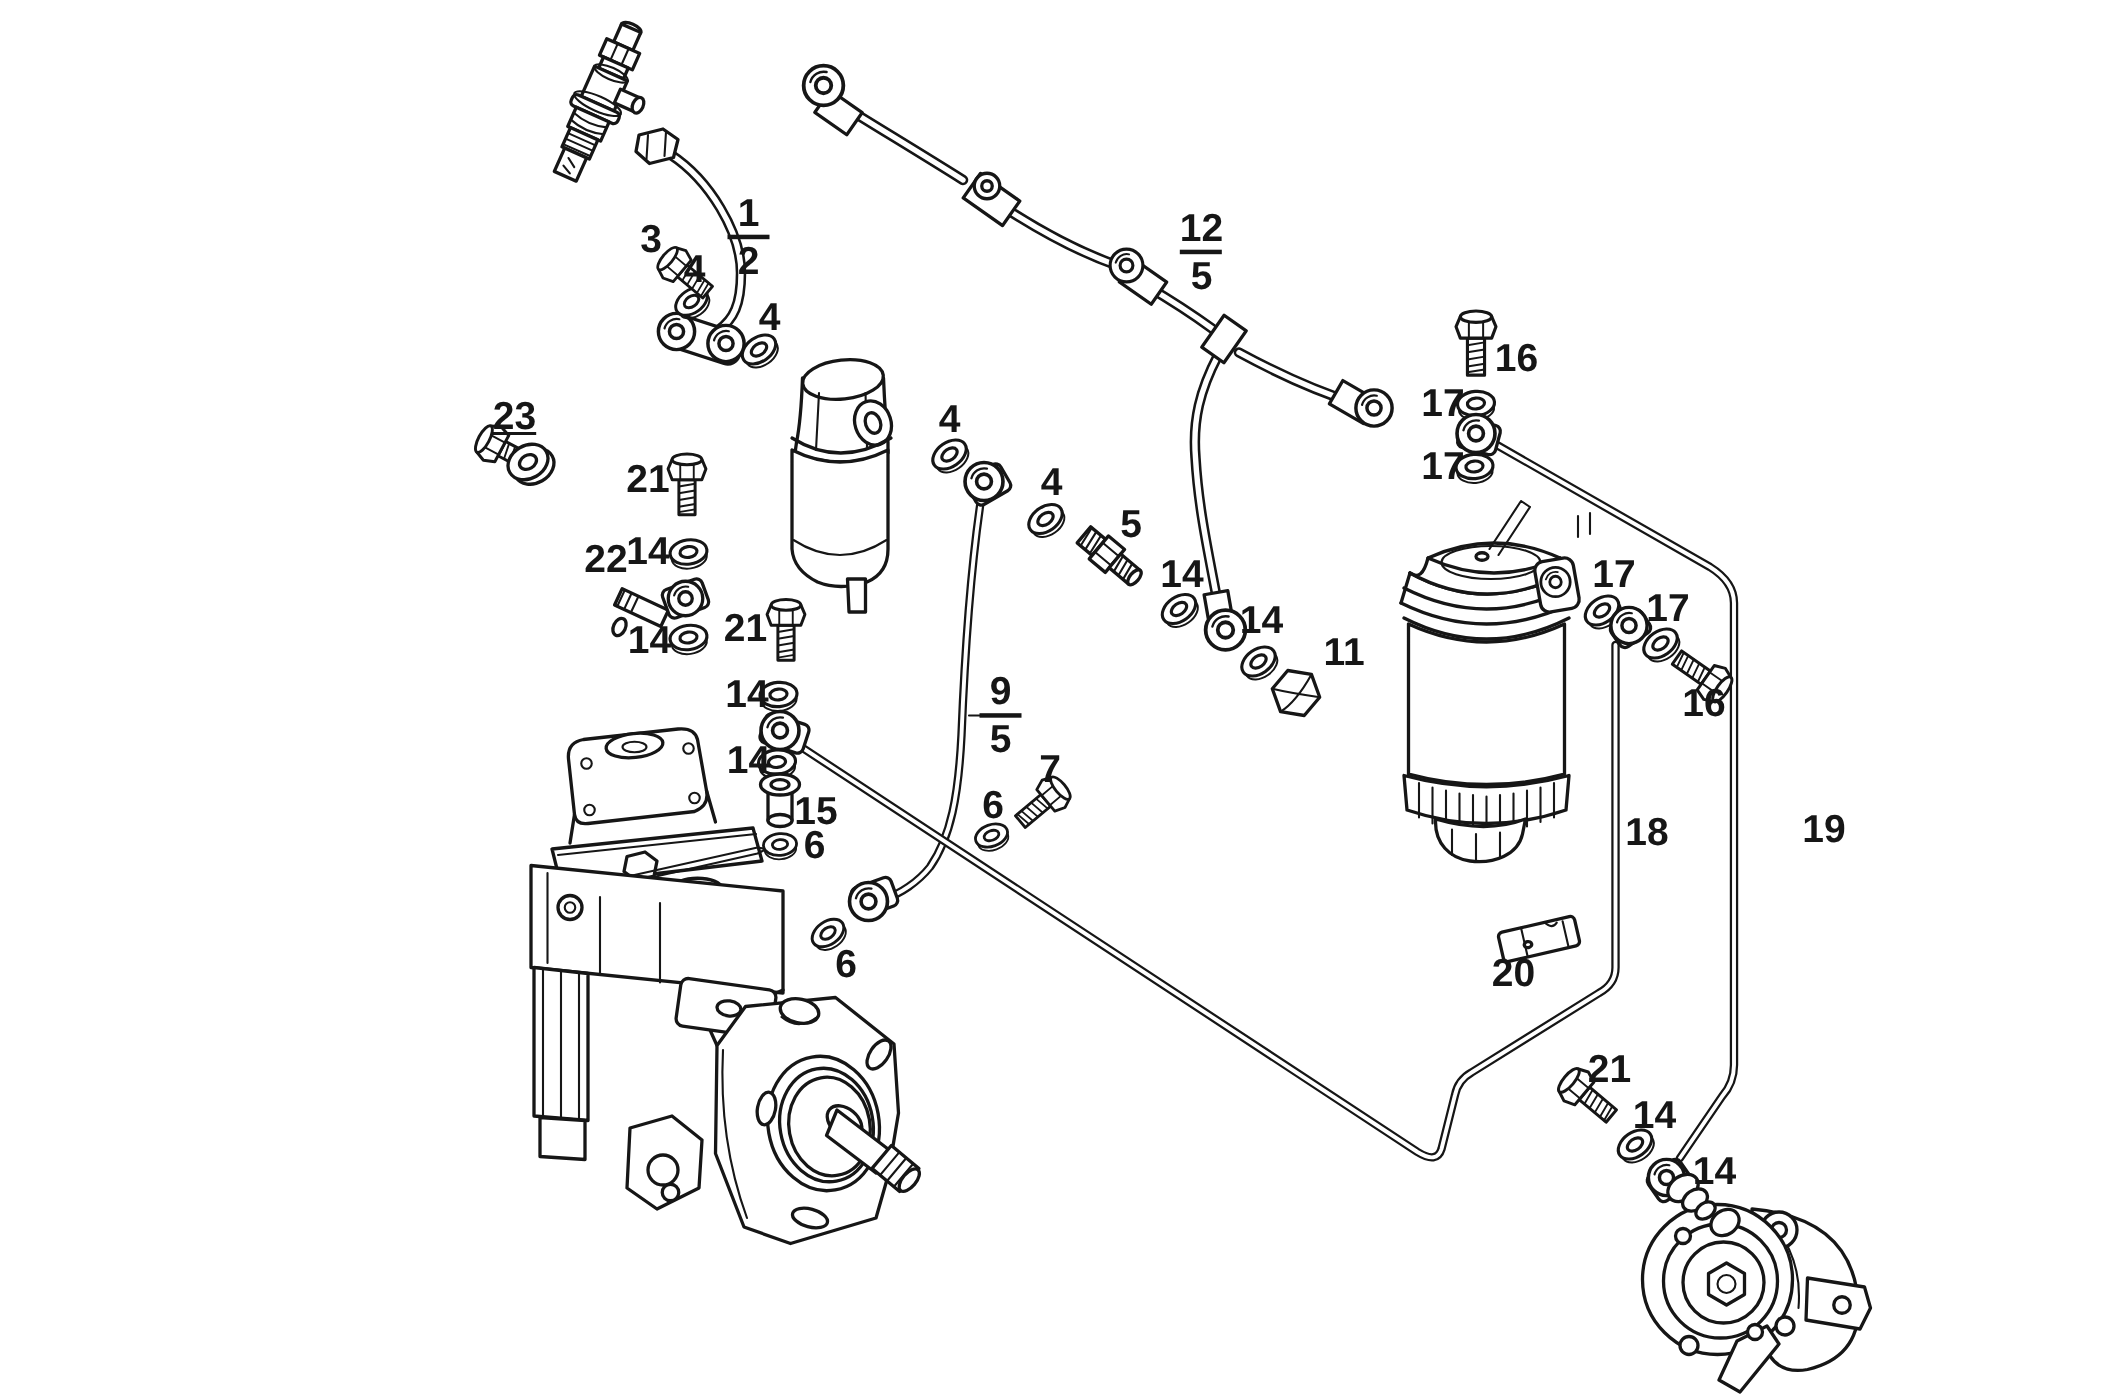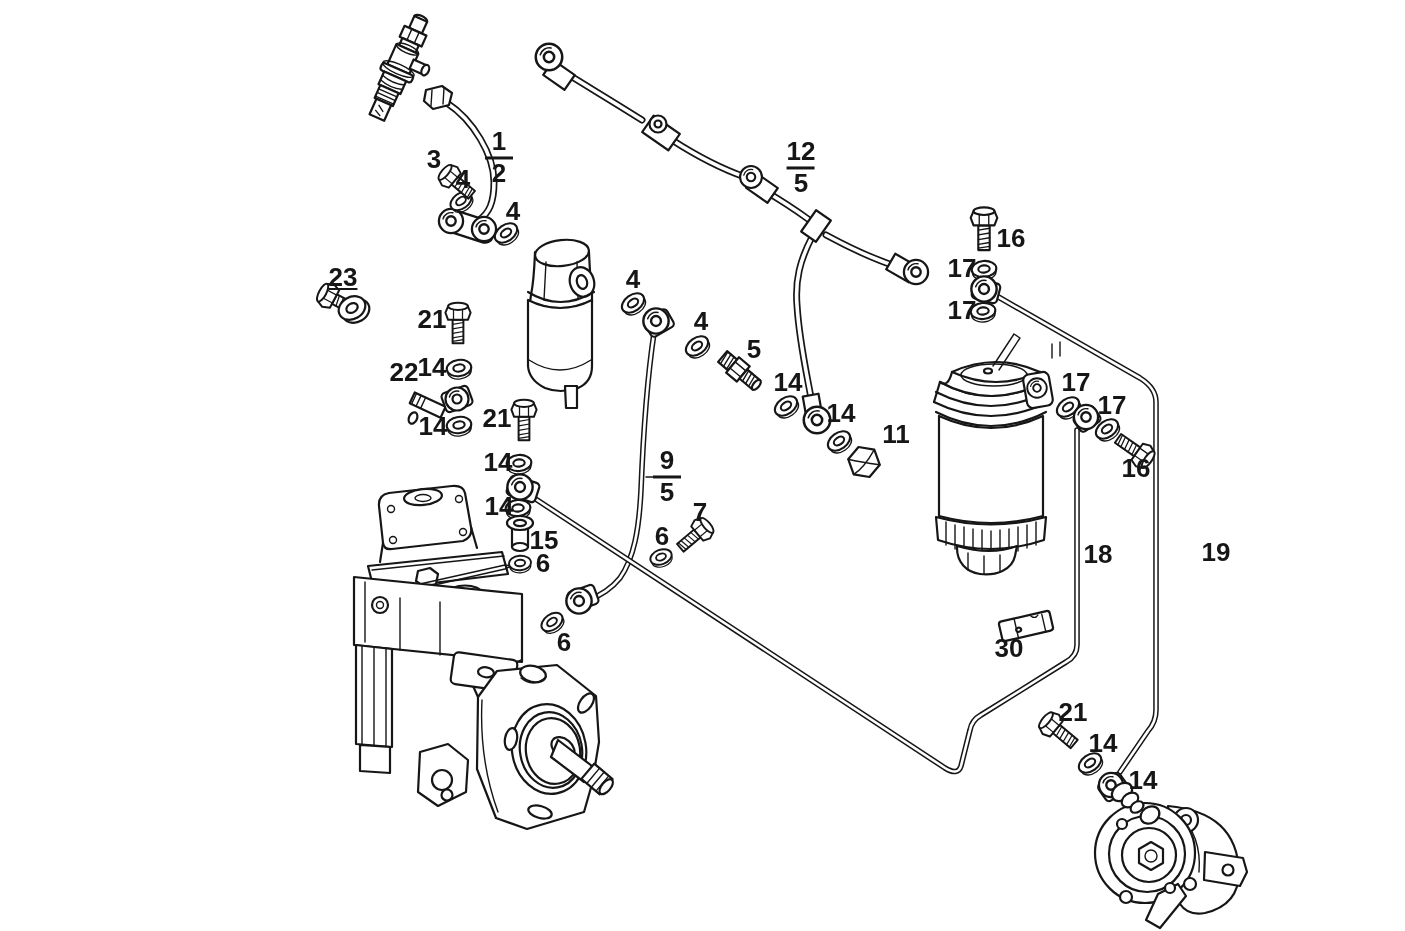--- a/index.html
+++ b/index.html
@@ -396,21 +396,21 @@
       <div class="co" style="left: 841px; top: 413px;">14</div>
       <div class="co" style="left: 896px; top: 434px; text-align: right;">11</div>
       <div class="co" style="left: 1011px; top: 238px;">16</div>
       <div class="co" style="left: 962px; top: 268px;">17</div>
       <div class="co" style="left: 962px; top: 310px;">17</div>
       <div class="co" style="left: 1076px; top: 382px;">17</div>
       <div class="co" style="left: 1112px; top: 405px;">17</div>
       <div class="co" style="left: 1136px; top: 468px;">16</div>
       <div class="co" style="left: 1098px; top: 554px;">18</div>
       <div class="co" style="left: 1172px; top: 552px; margin-left: 44px;">19</div>
-      <div class="co" style="left: 1009px; top: 648px;">30</div>
+      <div class="co" style="left: 1009px; top: 648px;">20</div>
       <div class="co" style="left: 1073px; top: 712px;">21</div>
       <div class="co" style="left: 1103px; top: 743px;">14</div>
       <div class="co" style="left: 1143px; top: 780px;">14</div>
       <div class="co" style="left: 497px; top: 418px;">21</div>
       <div class="co" style="left: 498px; top: 462px;">14</div>
       <div class="co" style="left: 499px; top: 506px;">14</div>
       <div class="co" style="left: 544px; top: 540px;">15</div>
       <div class="co" style="left: 543px; top: 563px;">6</div>
       <div class="co" style="left: 700px; top: 512px;">7</div>
       <div class="co" style="left: 662px; top: 536px;">6</div>

